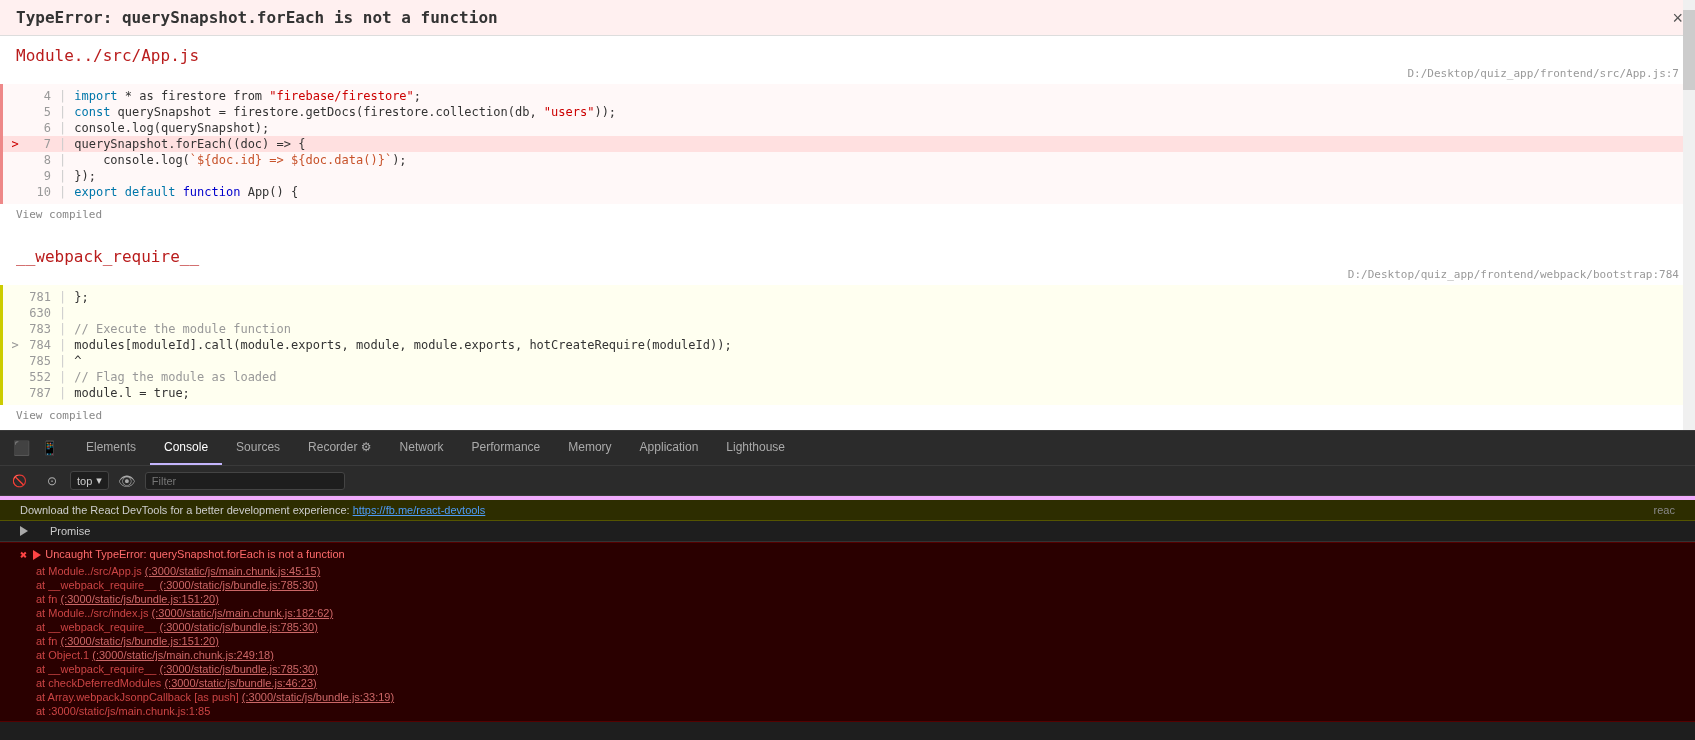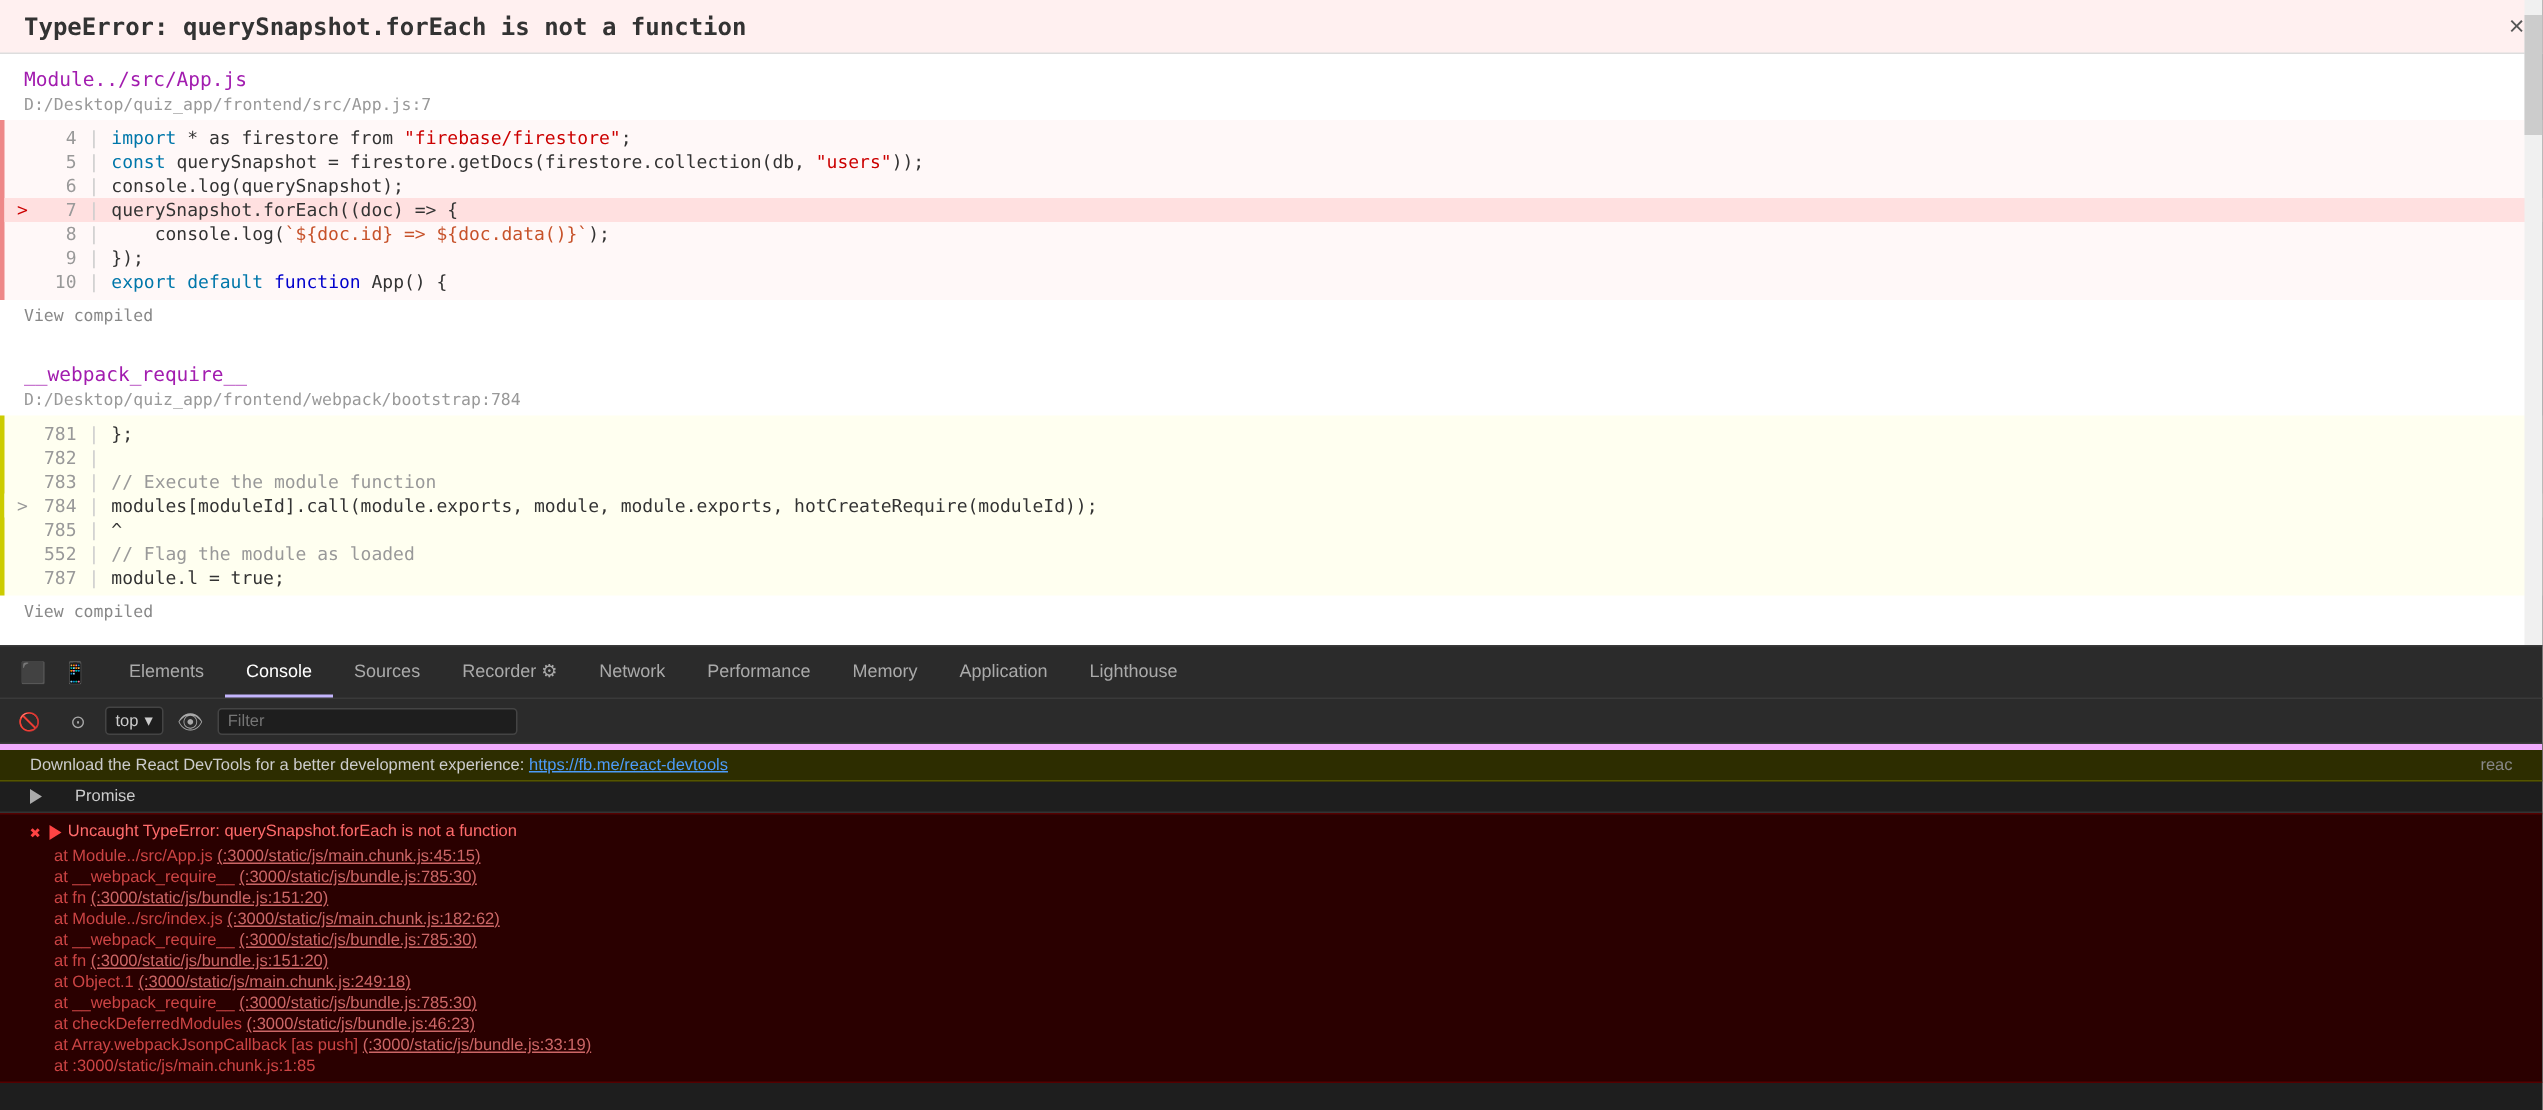--- a/index.html
+++ b/index.html
@@ -40,32 +40,33 @@
       font-size: 18px;
       cursor: pointer;
       color: #555;
     }
 
     .code-section {
       padding: 8px 0;
     }
 
     .file-link {
-      color: #a21caf;
-      font-size: 13px;
+      color: #b91c1c;
+      font-size: 16px;
       padding: 2px 16px;
       display: block;
       text-decoration: none;
     }
 
     .file-path {
       color: #999;
       font-size: 11px;
       padding: 0 16px 4px;
       display: block;
+      text-align: right;
     }
 
     .code-block {
       background: #fff8f8;
       border-left: 3px solid #e88;
       margin: 0;
       padding: 4px 0;
     }
 
     .code-block-yellow {
@@ -395,21 +396,21 @@
 
       <div class="code-line">
         <span class="line-arrow">&nbsp;</span>
         <span class="line-num">781</span>
         <span class="line-sep">|</span>
         <span class="line-code">};</span>
       </div>
 
       <div class="code-line">
         <span class="line-arrow">&nbsp;</span>
-        <span class="line-num">782</span>
+        <span class="line-num">630</span>
         <span class="line-sep">|</span>
         <span class="line-code">&nbsp;</span>
       </div>
 
       <div class="code-line">
         <span class="line-arrow">&nbsp;</span>
         <span class="line-num">783</span>
         <span class="line-sep">|</span>
         <span class="line-code"><span class="comment">// Execute the module function</span></span>
       </div>

